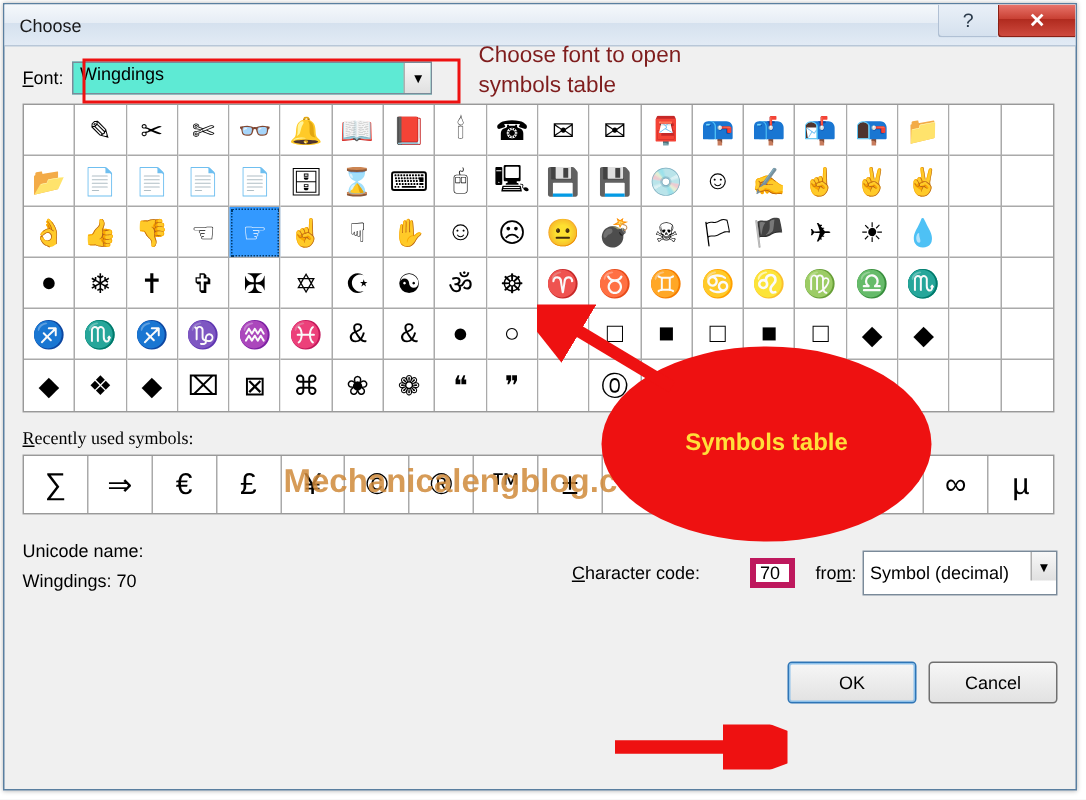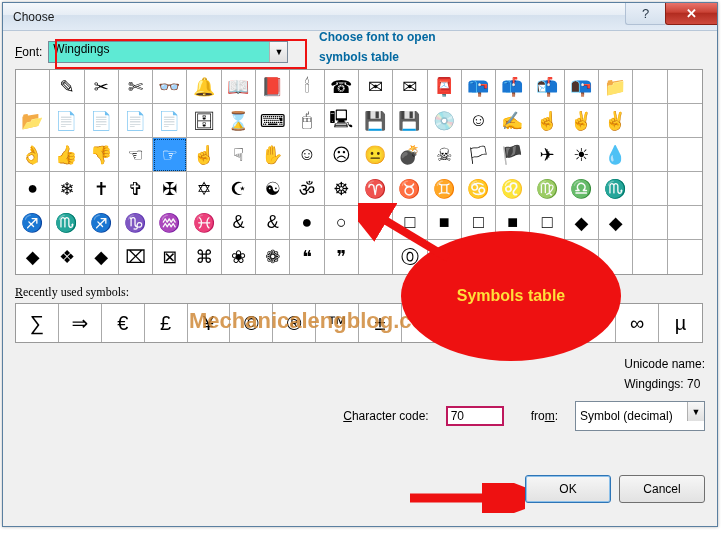--- a/index.html
+++ b/index.html
@@ -84,23 +84,23 @@
     display:flex; align-items:center; justify-content:center;
     font-size: 9px;
   }
   .redbox {
     position: absolute;
     border: 2px solid #e11;
     pointer-events: none;
   }
   .annot {
     position: absolute;
-    color: #0369a1;
-    font-weight: bold;
-    font-size: 12px;
+    color: #7f1d1d;
+    font-weight: normal;
+    font-size: 15px;
     line-height: 18px;
     font-family: Arial, sans-serif;
   }
   .symgrid {
     border: 1px solid #999;
     background: #fff;
     width: 688px;
     margin-top: 2px;
   }
   .symrow { display: flex; }
@@ -138,33 +138,33 @@
     width: 43px; height: 38px;
     border-right: 1px solid #aaa;
     display:flex; align-items:center; justify-content:center;
     font-size: 20px;
     cursor: pointer;
   }
   .recentcell:last-child { border-right: none; }
   .bottomrow {
     display:flex;
     margin-top: 14px;
-    align-items: flex-end;
-    flex-direction: column;
+    align-items: center;
   }
   .unicode-block { flex: 1; }
   .charcode-block {
-    display:flex; align-items:center; gap:17px;
+    display:flex; align-items:center; gap:4px;
     margin-top: 10px;
   }
   .charcode-block input {
-    width: 58px; height: 20px;
-    border:2px solid #be185d;
+    width: 30px; height: 20px;
+    border:4px solid #be185d;
     font-size: 12px;
     padding: 0 3px;
+    margin-left: 29px;
   }
   .from-select {
     width: 130px; height: 30px;
     border:1px solid #7a8a99;
     background:#fff;
     display:flex; align-items:center;
     padding: 0 4px;
     position:relative;
   }
   .from-select .arrow {

